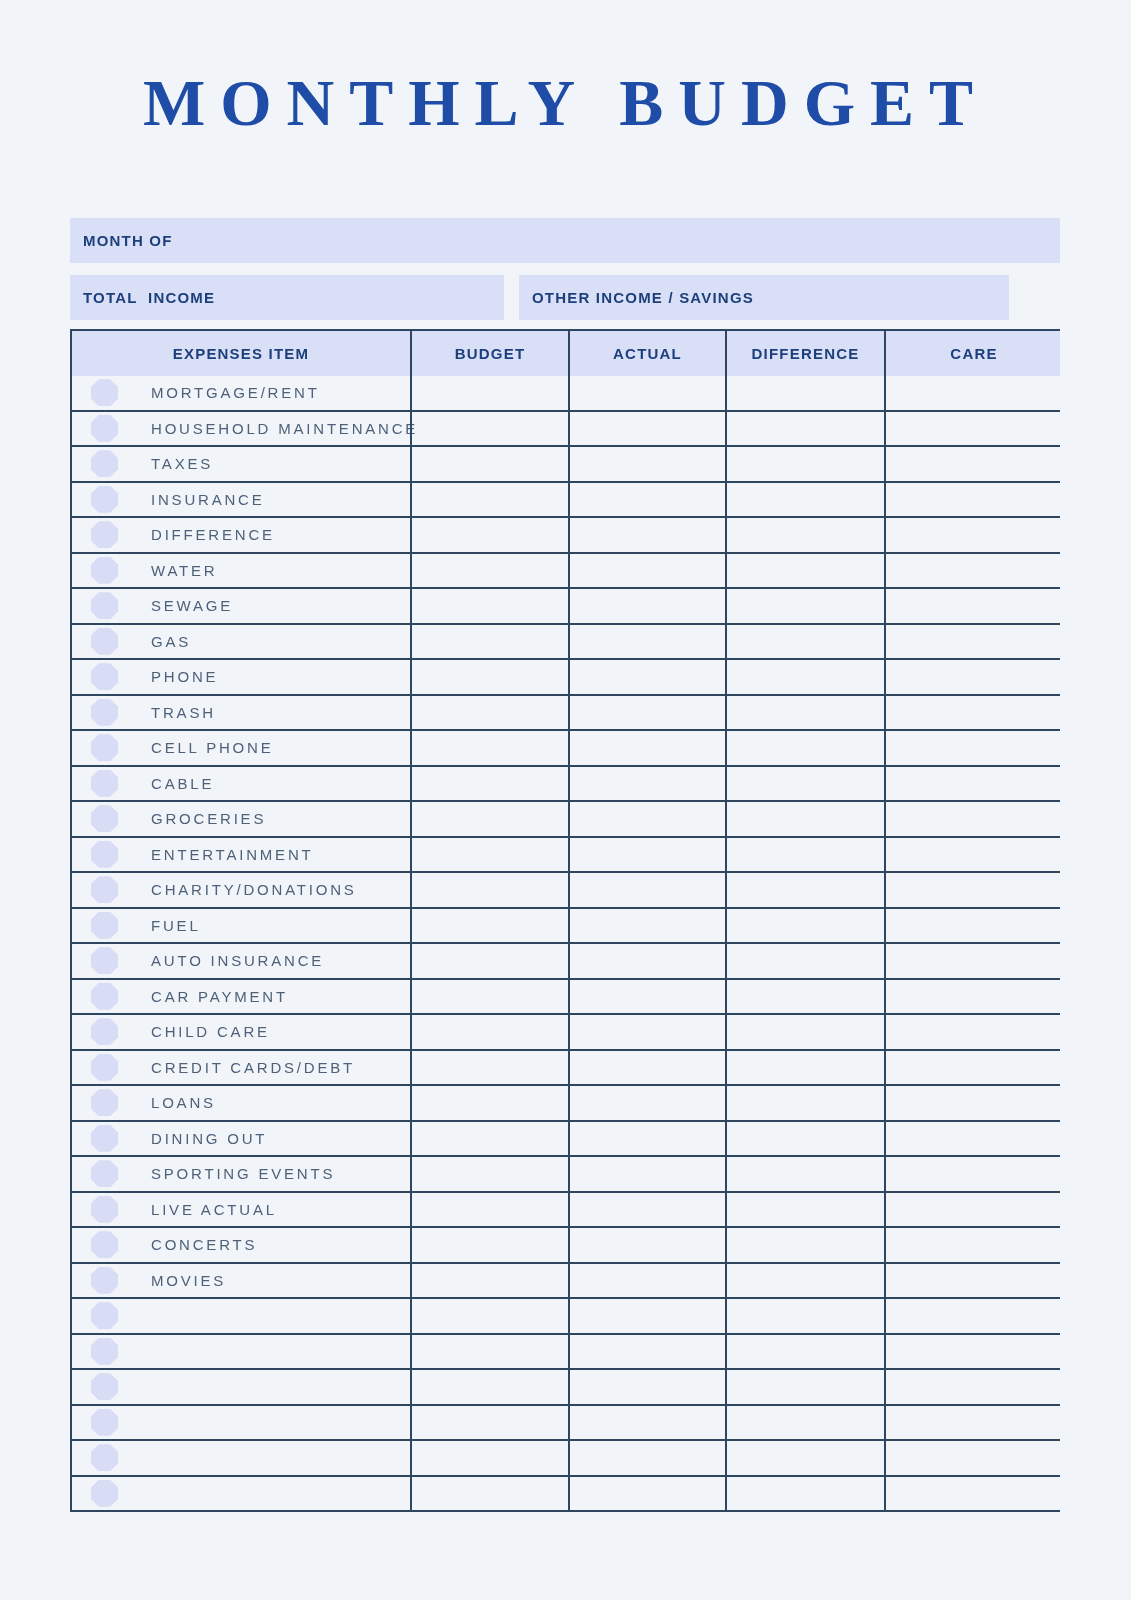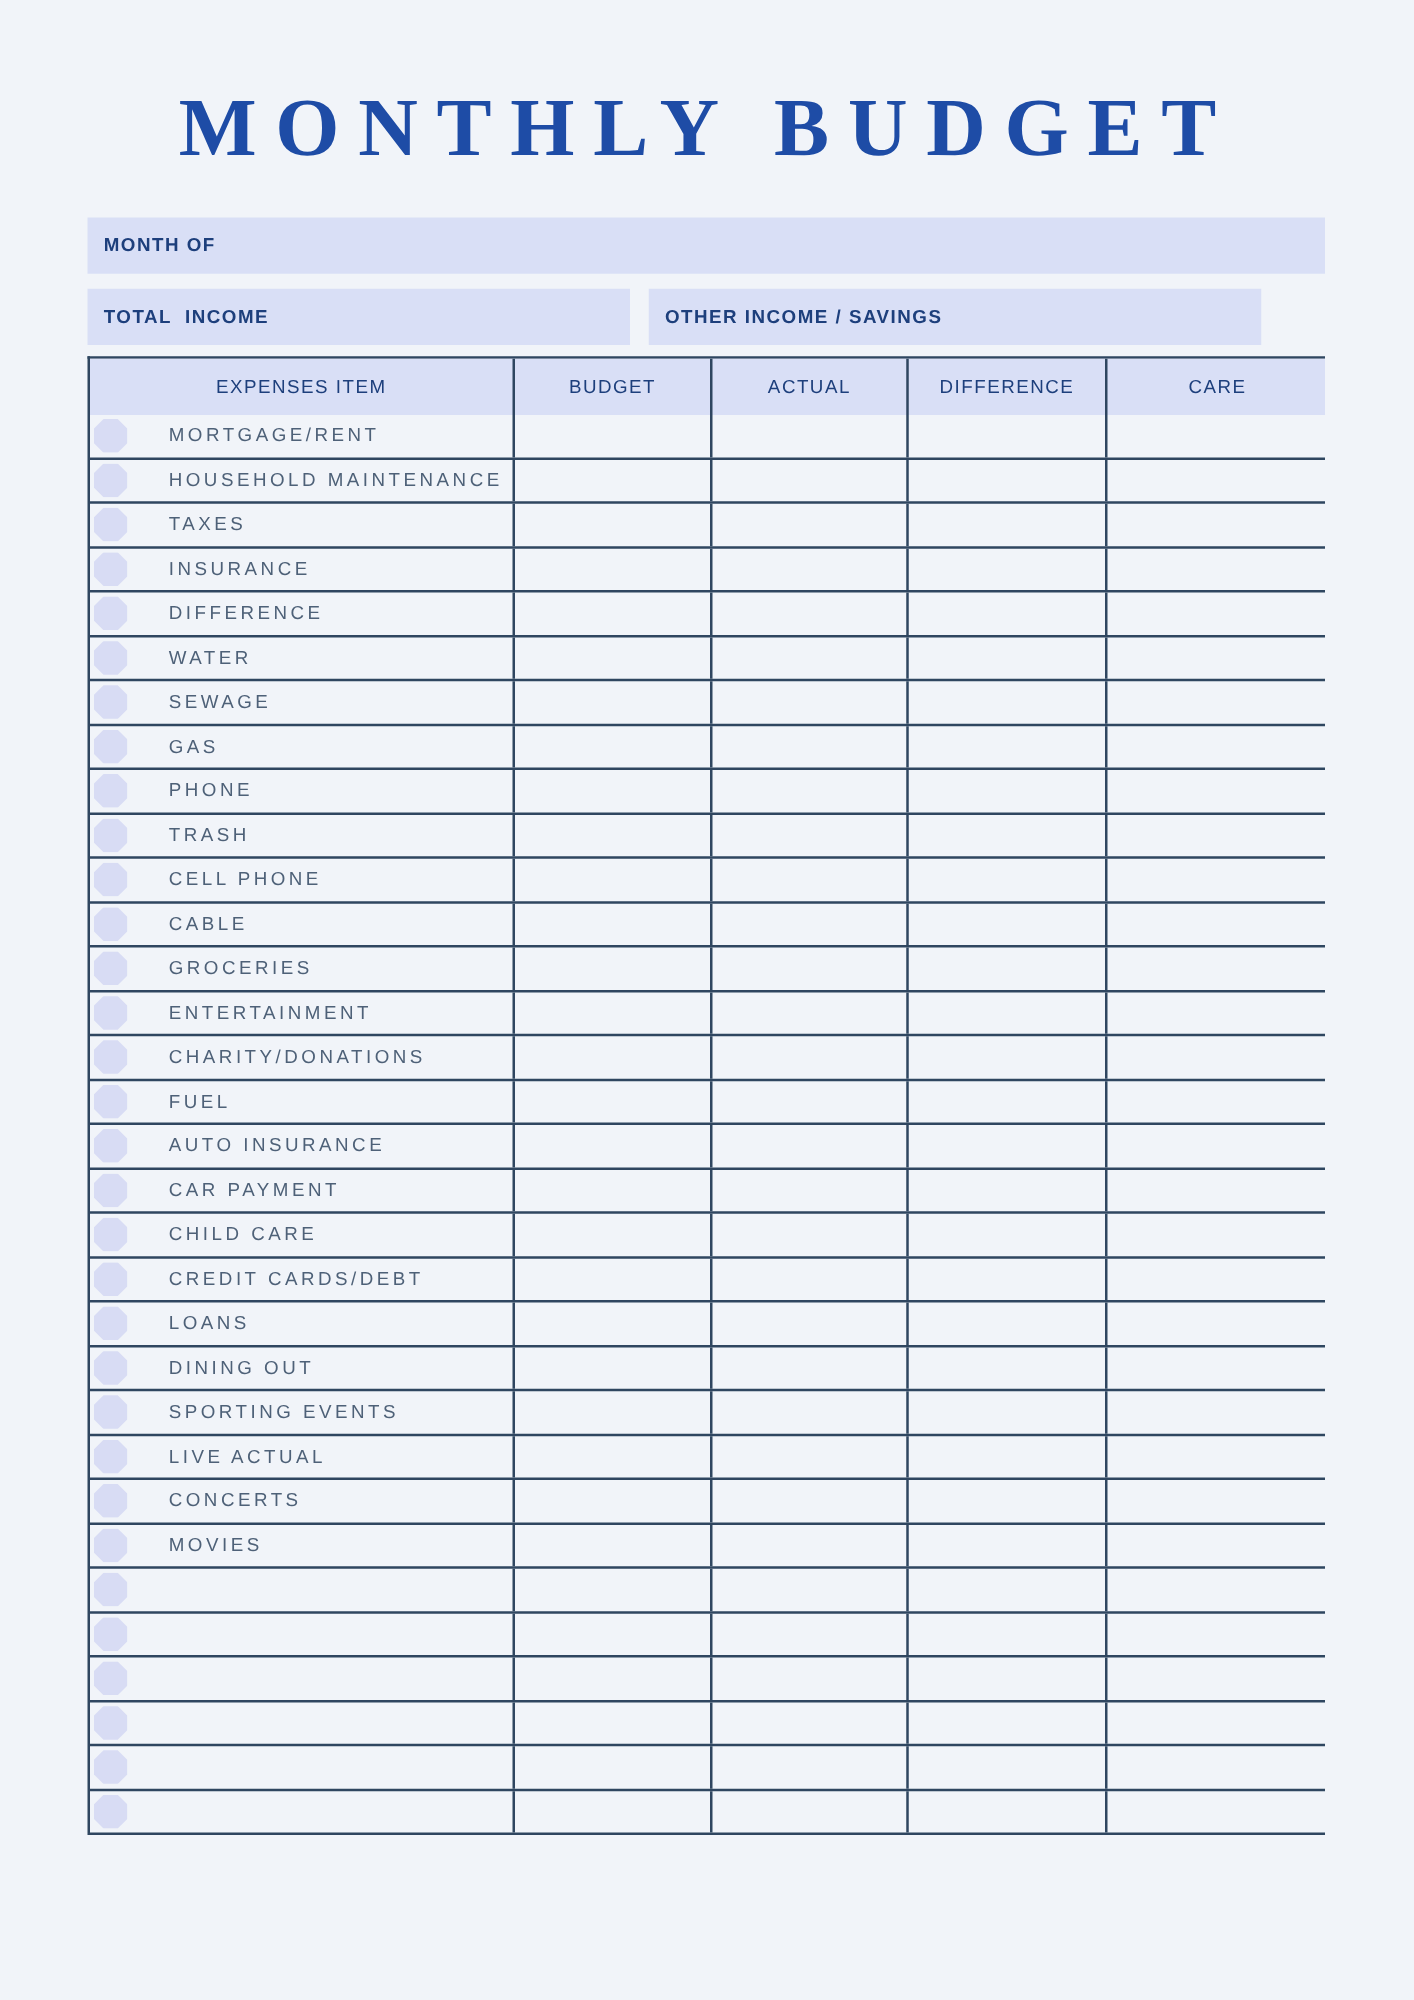--- a/index.html
+++ b/index.html
@@ -37,21 +37,21 @@
     align-items:center;
   }
   .bar-label{
     padding-left:13px;
     font-size:15px;
     font-weight:bold;
     letter-spacing:1.2px;
     color:var(--heading_navy);
     white-space:pre;
   }
-  .month-bar{margin-top:28px;width:990px;}
+  .month-bar{margin-top:72px;width:990px;}
   .income-row{margin-top:12px;display:flex;}
   .income-left{width:434px;}
   .income-right{width:490px;margin-left:15px;}
   .income-right .bar-label{}
 
   .table{
     margin-top:9px;
     width:990px;
     border-top:2px solid var(--line);
     border-left:2px solid var(--line);
@@ -59,31 +59,31 @@
   .grid-row{
     display:grid;
     grid-template-columns:338px 158px 157px 159px 178px;
   }
   .header-row{
     height:45px;
     background:var(--panel);
   }
   .header-cell{
     display:flex;align-items:center;justify-content:center;
-    font-size:15px;font-weight:normal;letter-spacing:1.2px;
+    font-size:15px;font-weight:bold;letter-spacing:1.2px;
     color:var(--heading_navy);
   }
   .header-cell + .header-cell{border-left:2px solid var(--line);}
   .row{
     height:35.5px;
     border-bottom:2px solid var(--line);
   }
   .cell{display:flex;align-items:center;}
   .value-cell{border-left:2px solid var(--line);}
-  .item-cell{padding-left:3px;}
+  .item-cell{padding-left:3px;margin-left:16px;}
   .bullet{
     width:27px;height:27px;
     background:var(--bullet);
     clip-path:polygon(29% 0,71% 0,100% 29%,100% 71%,71% 100%,29% 100%,0 71%,0 29%);
     flex:none;
   }
   .item-label{
     margin-left:33px;
     font-size:15px;
     letter-spacing:2.8px;

